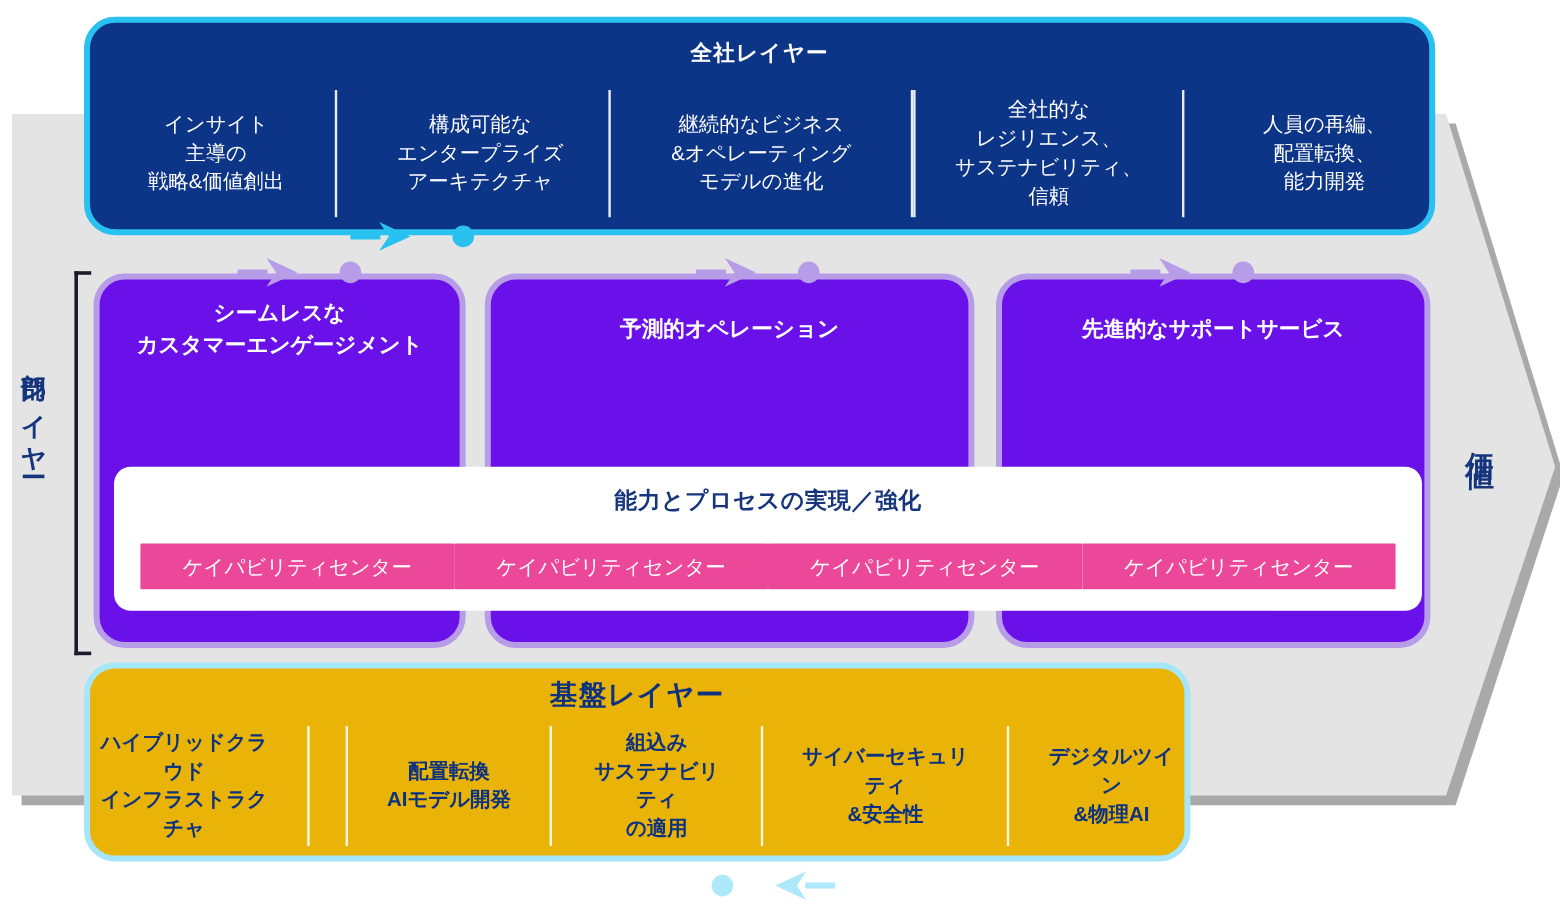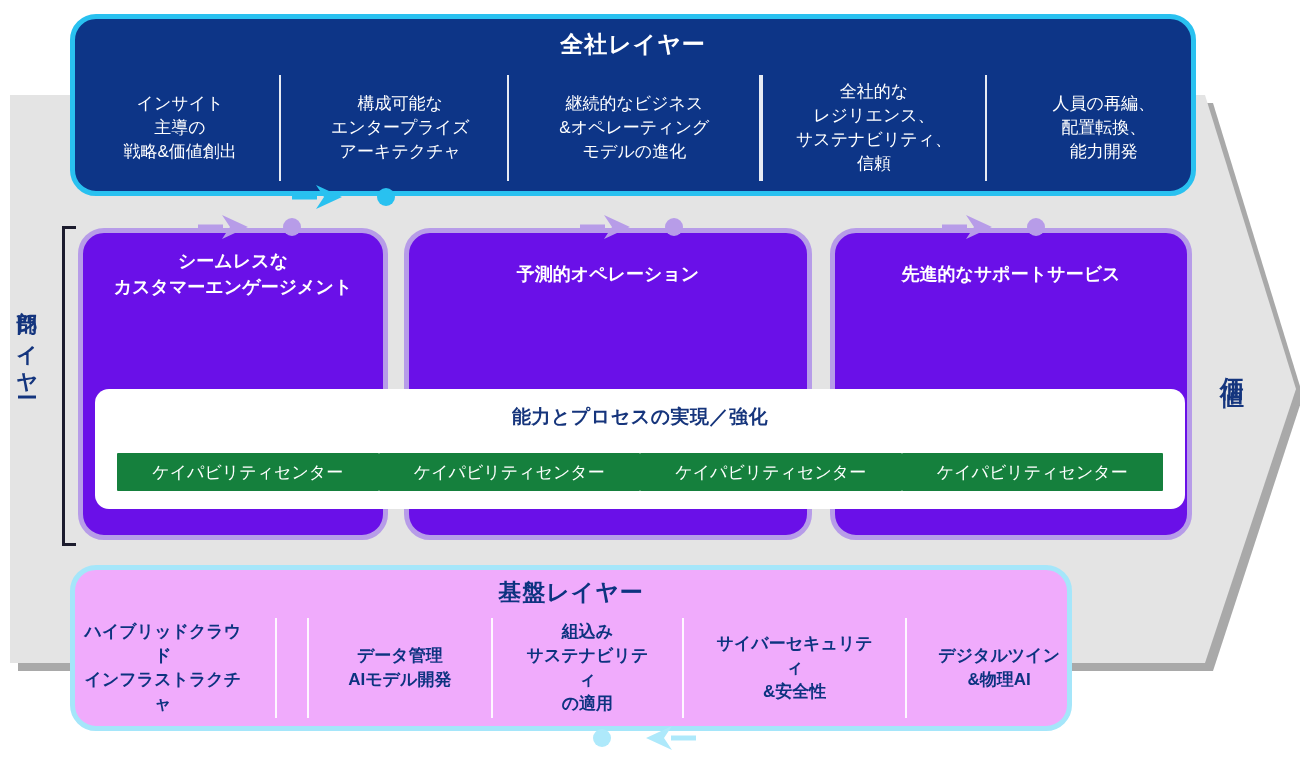--- a/index.html
+++ b/index.html
@@ -10,21 +10,21 @@
   }
   svg.bg { position:absolute; left:0; top:0; z-index:0; }
 
   
   .top-bar {
     position:absolute; left:70px; top:14px; width:1126px; height:182px;
     background:#0d3587; border:5px solid #29c1f0; border-radius:26px; z-index:2;
   }
   .top-title {
     height:50px; display:flex; align-items:center; justify-content:center;
-    color:#ffffff; font-size:23px; font-weight:bold; letter-spacing:1px;
+    color:#ffffff; font-size:18px; font-weight:bold; letter-spacing:1px;
   }
   .cols { display:flex; width:100%; padding:0 6px; }
   .top-bar .cols { height:118px; }
   .col {
     display:flex; align-items:center; justify-content:center;
     text-align:center; white-space:pre-line; line-height:1.42;
   }
   .top-bar .col { color:#ffffff; font-size:17px; font-weight:500; }
   .vdiv { width:2px; background:rgba(255,255,255,0.9); align-self:center; }
   .top-bar .vdiv { height:106px; }
@@ -54,29 +54,29 @@
   }
   .bar-cap { top:389px; height:120px; }
   .bar-cap .bar-text {
     display:block; text-align:center; padding-top:15px;
   }
   .chip-row {
     position:absolute; left:22px; right:22px; top:64px;
     display:flex; justify-content:space-between;
   }
   .chip {
-    width:264px; height:38px; background:#15803d; border-radius:1px;
+    width:264px; height:38px; background:#ec4899; border-radius:1px;
     display:flex; align-items:center; justify-content:center;
     color:#ffffff; font-size:17px; font-weight:500;
   }
 
   
   .bottom-bar {
-    position:absolute; left:70px; top:565px; width:1002px; height:166px;
-    background:#f0abfc; border:5px solid #a5e6fa; border-radius:26px; z-index:2;
+    position:absolute; left:70px; top:552px; width:922px; height:166px;
+    background:#eab308; border:5px solid #a5e6fa; border-radius:26px; z-index:2;
   }
   .bottom-title {
     height:44px; display:flex; align-items:center; justify-content:center;
     color:#0d3380; font-size:23px; font-weight:bold; letter-spacing:1px;
   }
   .bottom-bar .cols { height:108px;gap:30px; }
   .bottom-bar .col { color:#0d3380; font-size:17px; font-weight:600; }
   .bottom-bar .vdiv { height:100px; }
   .bottom-bar .c1{flex:2.17;} .bottom-bar .c2{flex:1.98;} .bottom-bar .c3{flex:1.62;}
   .bottom-bar .c4{flex:1.71;} .bottom-bar .c5{flex:2.14;} .bottom-bar .c6{flex:1.64;}
@@ -194,21 +194,21 @@
     </div>
   </div>
 
   <div class="bottom-bar">
     <div class="bottom-title">基盤レイヤー</div>
     <div class="cols">
       <div class="col c1">ハイブリッドクラウド
 インフラストラクチャ</div>
       <div class="vdiv"></div>
       <div class="vdiv"></div>
-      <div class="col c3">データ管理
+      <div class="col c3">配置転換
 AIモデル開発</div>
       <div class="vdiv"></div>
       <div class="col c4">組込み
 サステナビリティ
 の適用</div>
       <div class="vdiv"></div>
       <div class="col c5">サイバーセキュリティ
 &amp;安全性</div>
       <div class="vdiv"></div>
       <div class="col c6">デジタルツイン

